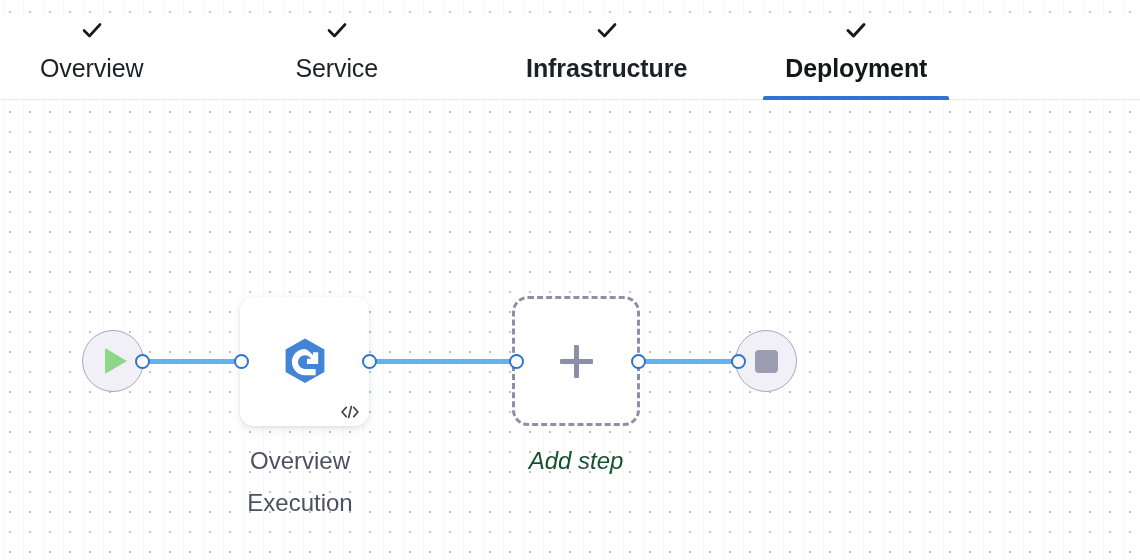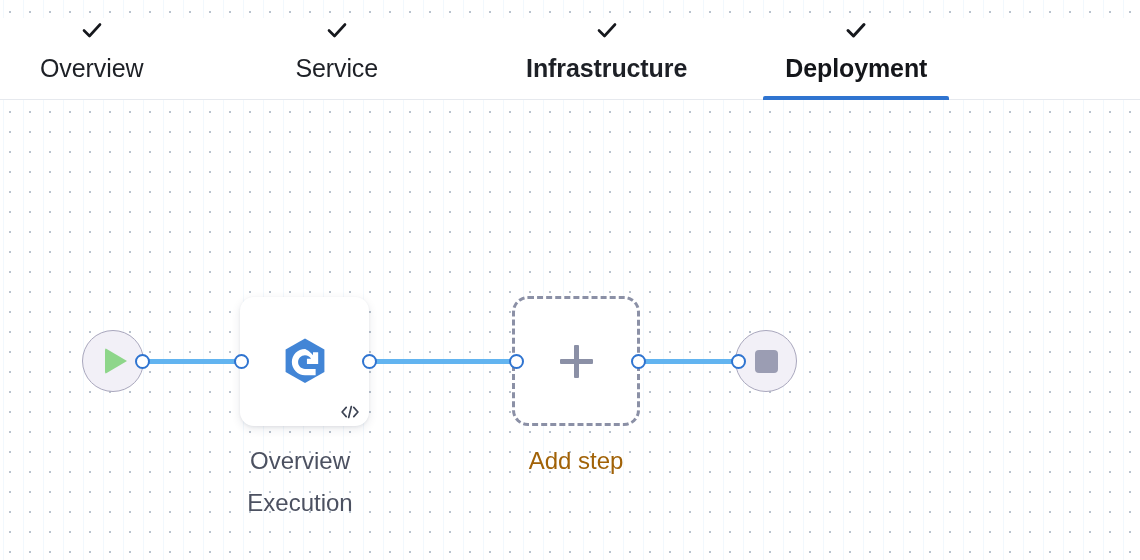--- a/index.html
+++ b/index.html
@@ -202,21 +202,21 @@
   
   .caption {
     position: absolute;
     text-align: center;
     font-size: 24px;
     line-height: 42px;
     color: #4c5161;
     white-space: nowrap;
     pointer-events: none;
   }
-  .caption.muted { color: #a16207; }
+  .caption.muted { color: #14532d; font-style: italic; }
 </style>
 </head>
 <body>
 
 <div id="app">
 
   <div class="canvas"></div>
 
   <div class="tabbar">
 

